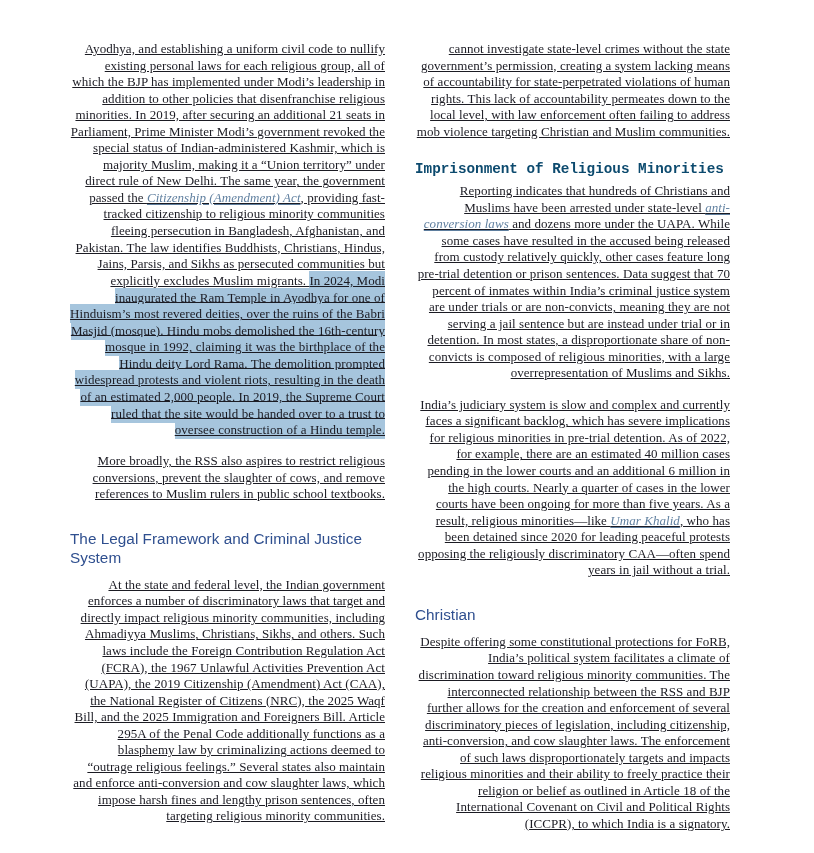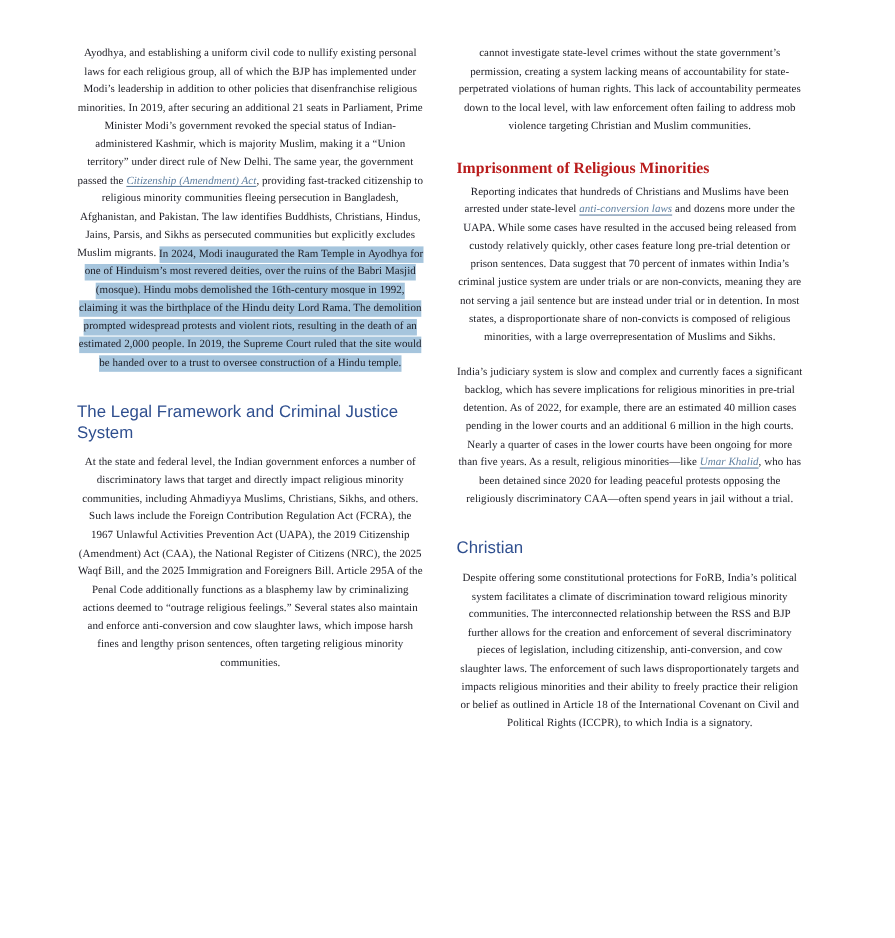--- a/index.html
+++ b/index.html
@@ -28,42 +28,43 @@
     width: 660px;
     display: flex;
     gap: 30px;
     align-items: flex-start;
   }
   .col {
     width: 315px;
   }
   p.para {
     margin: 0 0 15px 0;
-    font-size: 10px;
+    font-size: 13px;
     line-height: 16.55px;
-    text-align: center;
+    text-align: right;
     letter-spacing: 0.004em;
     word-spacing: 0.005em;
+    text-decoration: underline;
   }
   .sec-heading {
     margin: 26px 0 10px 0;
     font-family: "Liberation Sans", "DejaVu Sans", sans-serif;
     font-size: 15.3px;
     line-height: 19px;
     font-weight: 400;
     color: #2f4f8f;
     letter-spacing: 0.002em;
   }
   .sub-heading {
     margin: 21px 0 5px 0;
-    font-family: Liberation Serif, serif;
+    font-family: Liberation Mono, monospace;
     font-size: 14.3px;
     line-height: 17px;
     font-weight: 700;
-    color: #b91c1c;
+    color: #0c4a6e;
   }
   a.doclink {
     color: #5f7f9f;
     font-style: italic;
     text-decoration: underline;
     text-underline-offset: 1.5px;
   }
   .hl {
     background-color: #a6c5dd;
     box-decoration-break: clone;
@@ -74,20 +75,21 @@
 </head>
 <body>
 
 <div class="page">
   <div class="columns">
 
     <div class="col">
 
       <p class="para"><span>Ayodhya, and establishing a uniform civil code to nullify existing personal laws for each religious group, all of which the BJP has implemented under Modi’s leadership in addition to other policies that disenfranchise religious minorities. In 2019, after securing an additional 21 seats in Parliament, Prime Minister Modi’s government revoked the special status of Indian-administered Kashmir, which is majority Muslim, making it a “Union territory” under direct rule of New Delhi. The same year, the government passed the </span><a class="doclink" href="#">Citizenship (Amendment) Act</a><span>, providing fast-tracked citizenship to religious minority communities fleeing persecution in Bangladesh, Afghanistan, and Pakistan. The law identifies Buddhists, Christians, Hindus, Jains, Parsis, and Sikhs as persecuted communities but explicitly excludes Muslim migrants. </span><span class="hl">In 2024, Modi inaugurated the Ram Temple in Ayodhya for one of Hinduism’s most revered deities, over the ruins of the Babri Masjid (mosque). Hindu mobs demolished the 16th-century mosque in 1992, claiming it was the birthplace of the Hindu deity Lord Rama. The demolition prompted widespread protests and violent riots, resulting in the death of an estimated 2,000 people. In 2019, the Supreme Court ruled that the site would be handed over to a trust to oversee construction of a Hindu temple.</span></p>
 
+      <p class="para">More broadly, the RSS also aspires to restrict religious conversions, prevent the slaughter of cows, and remove references to Muslim rulers in public school textbooks.</p>
 
       <h2 class="sec-heading">The Legal Framework and Criminal Justice System</h2>
 
       <p class="para">At the state and federal level, the Indian government enforces a number of discriminatory laws that target and directly impact religious minority communities, including Ahmadiyya Muslims, Christians, Sikhs, and others. Such laws include the Foreign Contribution Regulation Act (FCRA), the 1967 Unlawful Activities Prevention Act (UAPA), the 2019 Citizenship (Amendment) Act (CAA), the National Register of Citizens (NRC), the 2025 Waqf Bill, and the 2025 Immigration and Foreigners Bill. Article 295A of the Penal Code additionally functions as a blasphemy law by criminalizing actions deemed to “outrage religious feelings.” Several states also maintain and enforce anti-conversion and cow slaughter laws, which impose harsh fines and lengthy prison sentences, often targeting religious minority communities.</p>
 
     </div>
 
     <div class="col">
 
       <p class="para">cannot investigate state-level crimes without the state government’s permission, creating a system lacking means of accountability for state-perpetrated violations of human rights. This lack of accountability permeates down to the local level, with law enforcement often failing to address mob violence targeting Christian and Muslim communities.</p>

